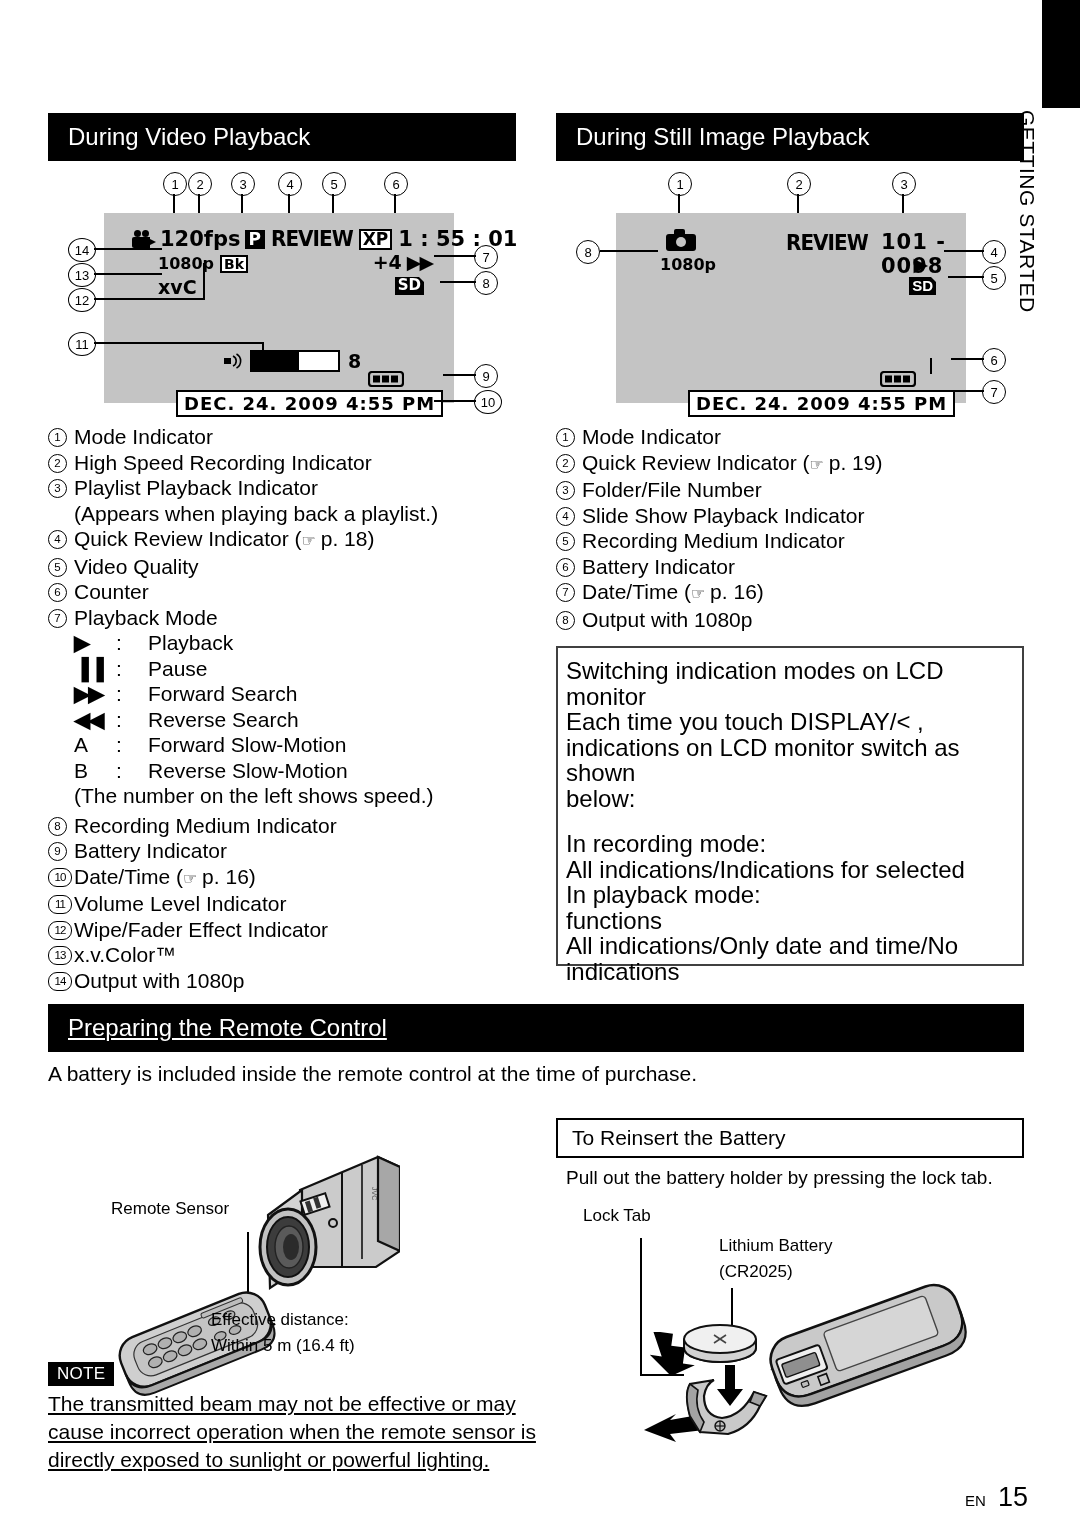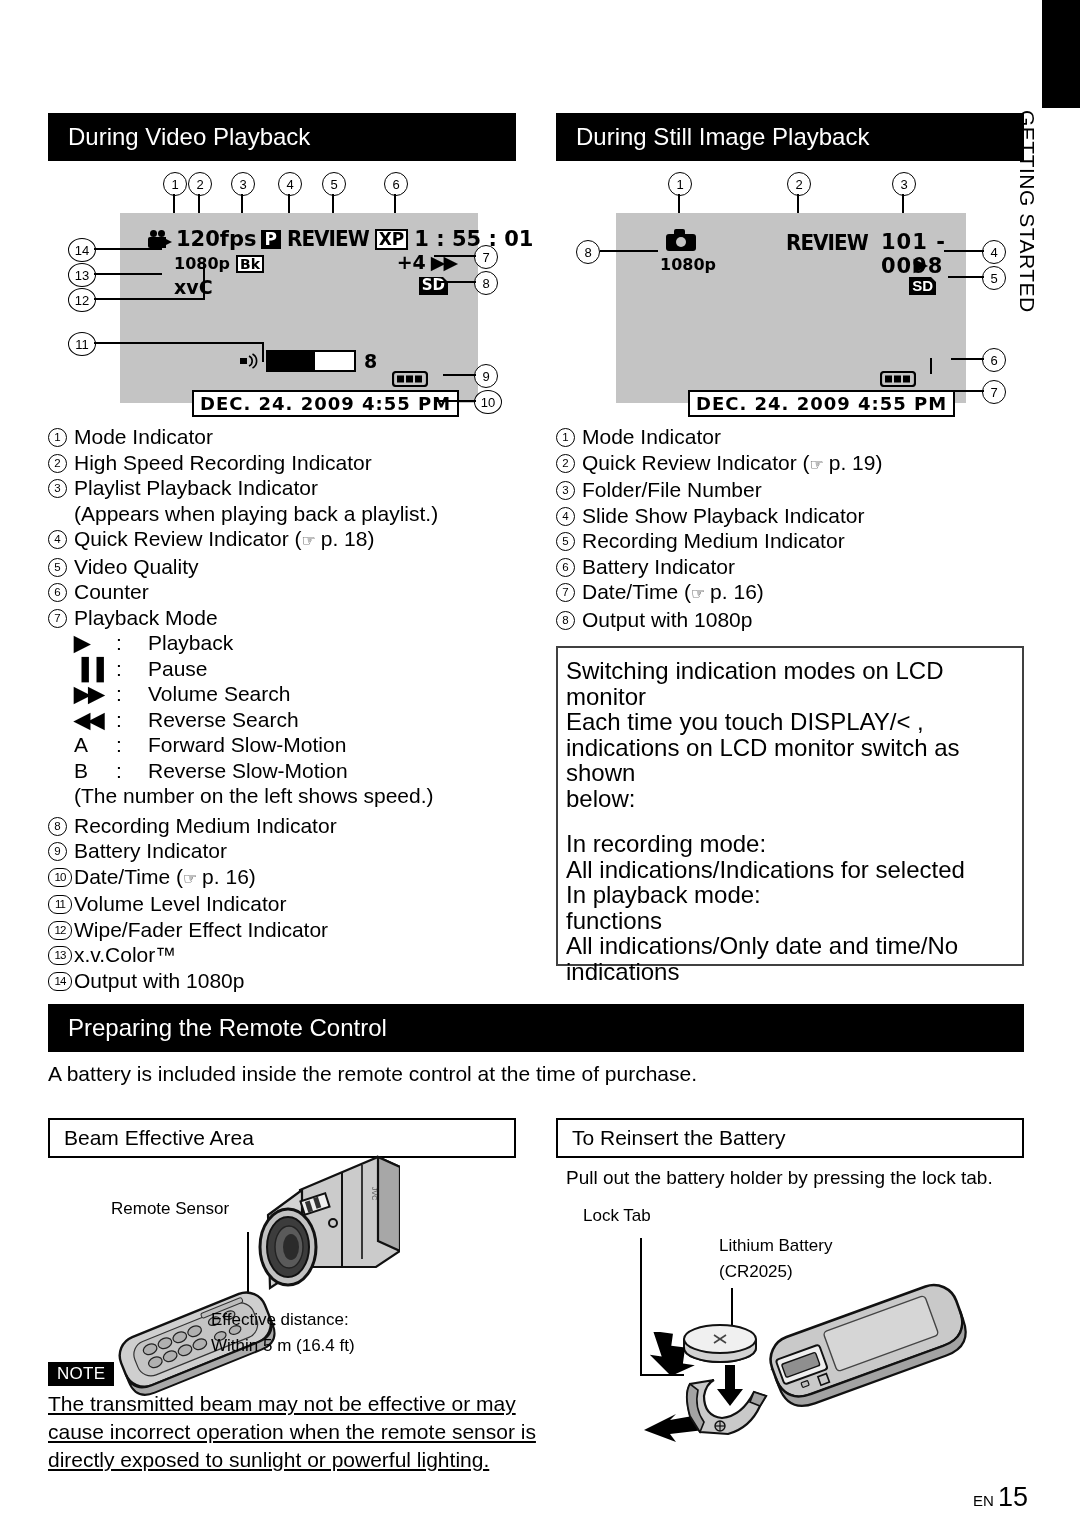--- a/index.html
+++ b/index.html
@@ -50,28 +50,28 @@
     background: #000000;
     color: #ffffff;
     display: flex;
     align-items: center;
     padding-left: 20px;
     box-sizing: border-box;
     font-size: 24px;
   }
   .bar-video   { left: 48px;  top: 113px;  width: 468px; height: 48px; }
   .bar-still   { left: 556px; top: 113px;  width: 468px; height: 48px; }
-  .bar-remote  { left: 48px;  top: 1004px; width: 976px; height: 48px; font-size: 24px; }
+  .bar-remote  { left: 48px;  top: 1004px; width: 976px; height: 48px; font-size: 24px; text-decoration: underline; }
 
   
   .lcd {
     position: absolute;
     background: #c4c4c4;
   }
-  .lcd-video { left: 120px; top: 213px; width: 350px; height: 190px; padding-left: 8px; }
+  .lcd-video { left: 104px; top: 213px; width: 350px; height: 190px; }
   .lcd-still { left: 616px; top: 213px; width: 350px; height: 190px; }
 
   .ico-row {
     position: absolute;
     display: flex;
     align-items: center;
     white-space: nowrap;
     font-weight: bold;
     font-family: "DejaVu Sans", sans-serif;
   }
@@ -247,21 +247,21 @@
     letter-spacing: 0.3px;
   }
   .footer {
     position: absolute;
     right: 52px;
     bottom: 22px;
     font-size: 27px;
     display: flex;
     align-items: baseline;
   }
-  .footer .en { font-size: 15px; margin-right: 4px; }
+  .footer .en { font-size: 15px; margin-right: 12px; }
 
   .label {
     position: absolute;
     font-size: 17px;
     line-height: 26px;
     margin-left: 11px;
   }
   svg { display: block; }
 </style>
 </head>
@@ -452,21 +452,21 @@
         <span class="pm-txt">Playback</span>
       </div>
       <div class="pm-row">
         <span class="pm-sym">▐▐</span>
         <span class="pm-col">:</span>
         <span class="pm-txt">Pause</span>
       </div>
       <div class="pm-row">
         <span class="pm-sym" style="letter-spacing:-2px;">▶▶</span>
         <span class="pm-col">:</span>
-        <span class="pm-txt">Volume Search</span>
+        <span class="pm-txt">Forward Search</span>
       </div>
       <div class="pm-row">
         <span class="pm-sym" style="letter-spacing:-2px;">◀◀</span>
         <span class="pm-col">:</span>
         <span class="pm-txt">Reverse Search</span>
       </div>
       <div class="pm-row">
         <span class="pm-sym" style="font-weight:normal;">A</span>
         <span class="pm-col">:</span>
         <span class="pm-txt">Forward Slow-Motion</span>
@@ -561,23 +561,20 @@
   </div>
 
   <div class="bar bar-remote">
     <span>Preparing the Remote Control</span>
   </div>
 
   <div class="bodytext" style="left:48px; top:1060px; width:960px;">
     <div>A battery is included inside the remote control at the time of purchase.</div>
   </div>
 
-  <div class="subbox" style="left:48px; top:1118px; width:468px; height:40px;">
-    <span>Beam Effective Area</span>
-  </div>
   <div class="subbox" style="left:556px; top:1118px; width:468px; height:40px;">
     <span>To Reinsert the Battery</span>
   </div>
 
   <div class="label" style="left:100px; top:1196px;">Remote Sensor</div>
   <div class="lead" style="left:247px; top:1232px; width:2px; height:108px;"></div>
   <div class="lead" style="left:247px; top:1338px; width:32px; height:2px; transform:rotate(-28deg); transform-origin:left center;"></div>
 
   <div style="position:absolute; left:250px; top:1155px;">
     <svg width="150" height="190" viewBox="0 0 150 190">

